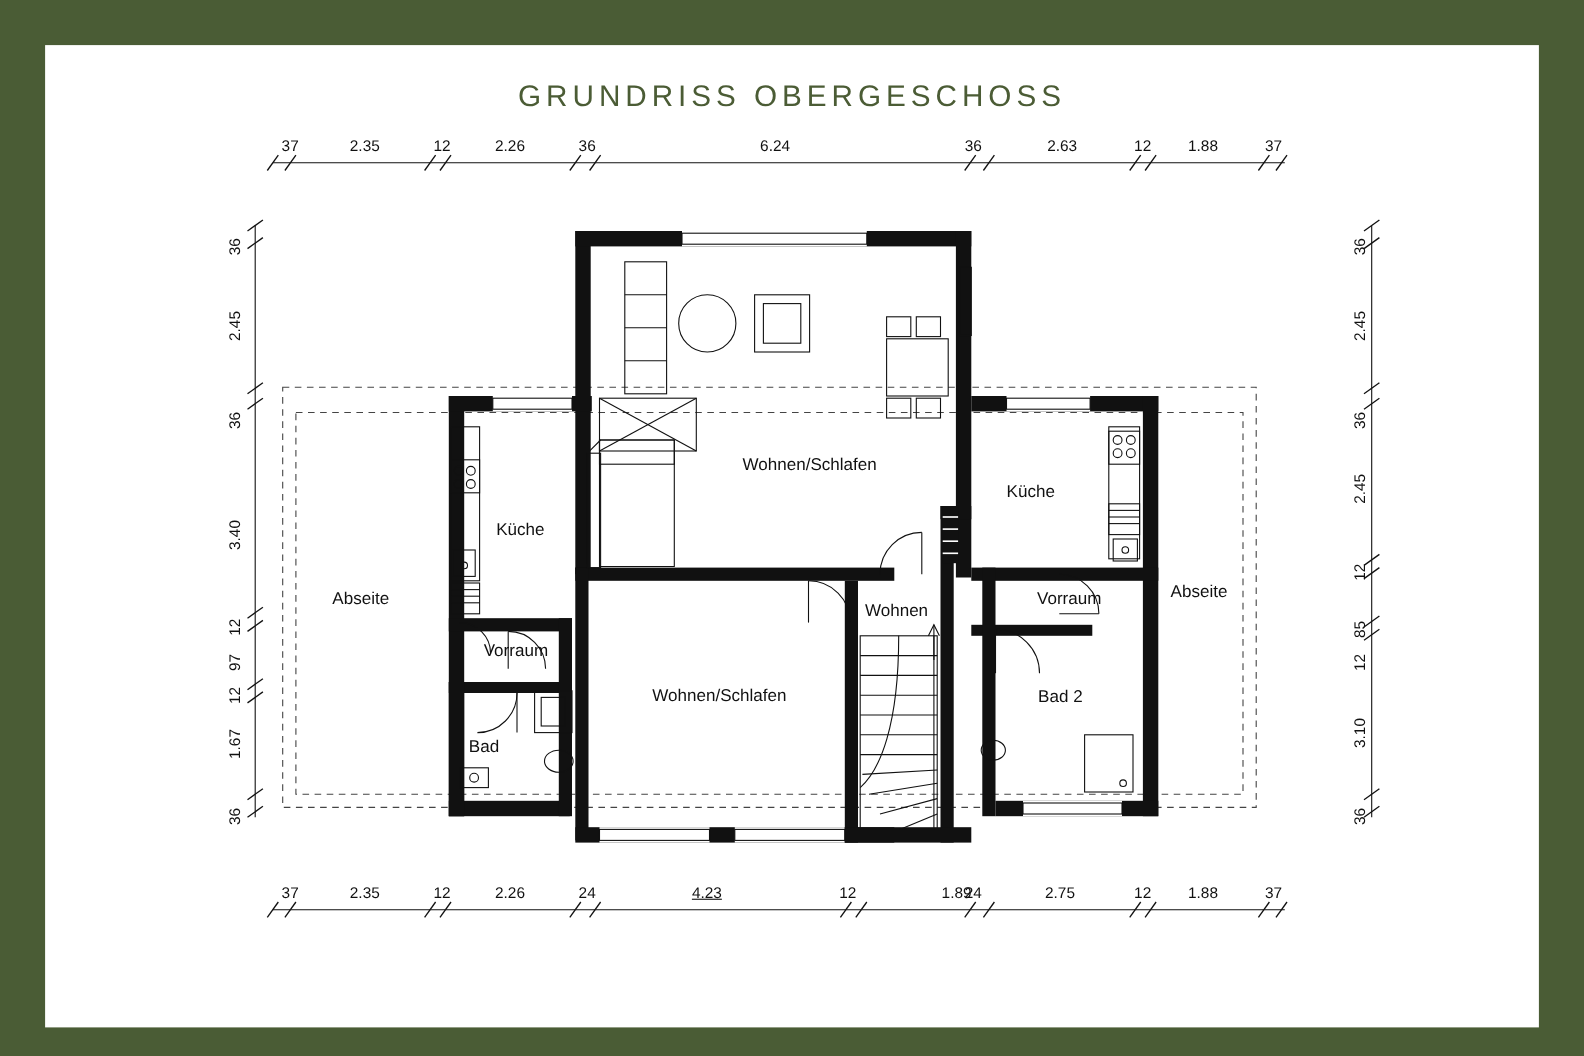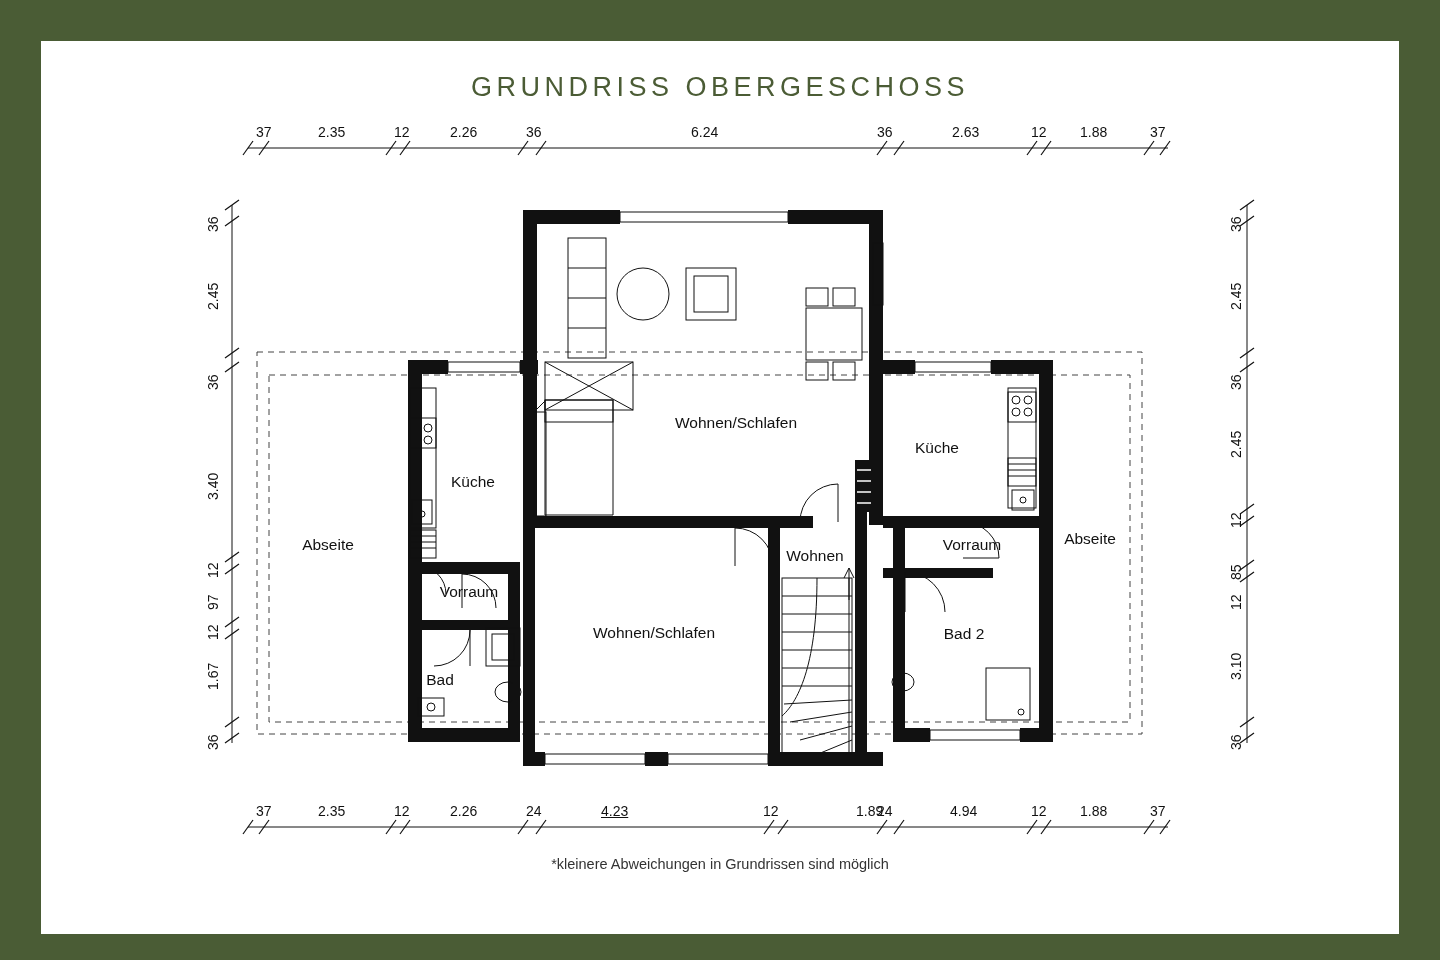--- a/index.html
+++ b/index.html
@@ -86,44 +86,43 @@
 </style>
 </head>
 <body>
 
 <div id="page">
   <div id="sheet"></div>
 
   <div id="plan">
 
     <div id="title">GRUNDRISS OBERGESCHOSS</div>
-    <div id="footnote">*kleinere Abweichungen in Grundrissen sind möglich</div>
 
     <div class="dim" style="left:256px;top:124px;">37</div>
     <div class="dim" style="left:318px;top:124px;">2.35</div>
     <div class="dim" style="left:394px;top:124px;">12</div>
     <div class="dim" style="left:450px;top:124px;">2.26</div>
     <div class="dim" style="left:526px;top:124px;">36</div>
     <div class="dim" style="left:691px;top:124px;">6.24</div>
     <div class="dim" style="left:877px;top:124px;">36</div>
     <div class="dim" style="left:952px;top:124px;">2.63</div>
     <div class="dim" style="left:1031px;top:124px;">12</div>
     <div class="dim" style="left:1080px;top:124px;">1.88</div>
     <div class="dim" style="left:1150px;top:124px;">37</div>
 
     <div class="dim" style="left:256px;top:803px;">37</div>
     <div class="dim" style="left:318px;top:803px;">2.35</div>
     <div class="dim" style="left:394px;top:803px;">12</div>
     <div class="dim" style="left:450px;top:803px;">2.26</div>
     <div class="dim" style="left:526px;top:803px;">24</div>
-    <div class="dim" style="left:601px;top:803px;text-decoration:underline;">4.23</div>
+    <div class="dim" style="left:629px;top:803px;text-decoration:underline;">4.23</div>
     <div class="dim" style="left:763px;top:803px;">12</div>
     <div class="dim" style="left:856px;top:803px;">1.89</div>
     <div class="dim" style="left:877px;top:803px;">24</div>
-    <div class="dim" style="left:950px;top:803px;">4.94</div>
+    <div class="dim" style="left:950px;top:803px;">2.75</div>
     <div class="dim" style="left:1031px;top:803px;">12</div>
     <div class="dim" style="left:1080px;top:803px;">1.88</div>
     <div class="dim" style="left:1150px;top:803px;">37</div>
 
     <div class="dim vert" style="left:205px;top:232px;">36</div>
     <div class="dim vert" style="left:205px;top:310px;">2.45</div>
     <div class="dim vert" style="left:205px;top:390px;">36</div>
     <div class="dim vert" style="left:205px;top:500px;">3.40</div>
     <div class="dim vert" style="left:205px;top:578px;">12</div>
     <div class="dim vert" style="left:205px;top:610px;">97</div>

